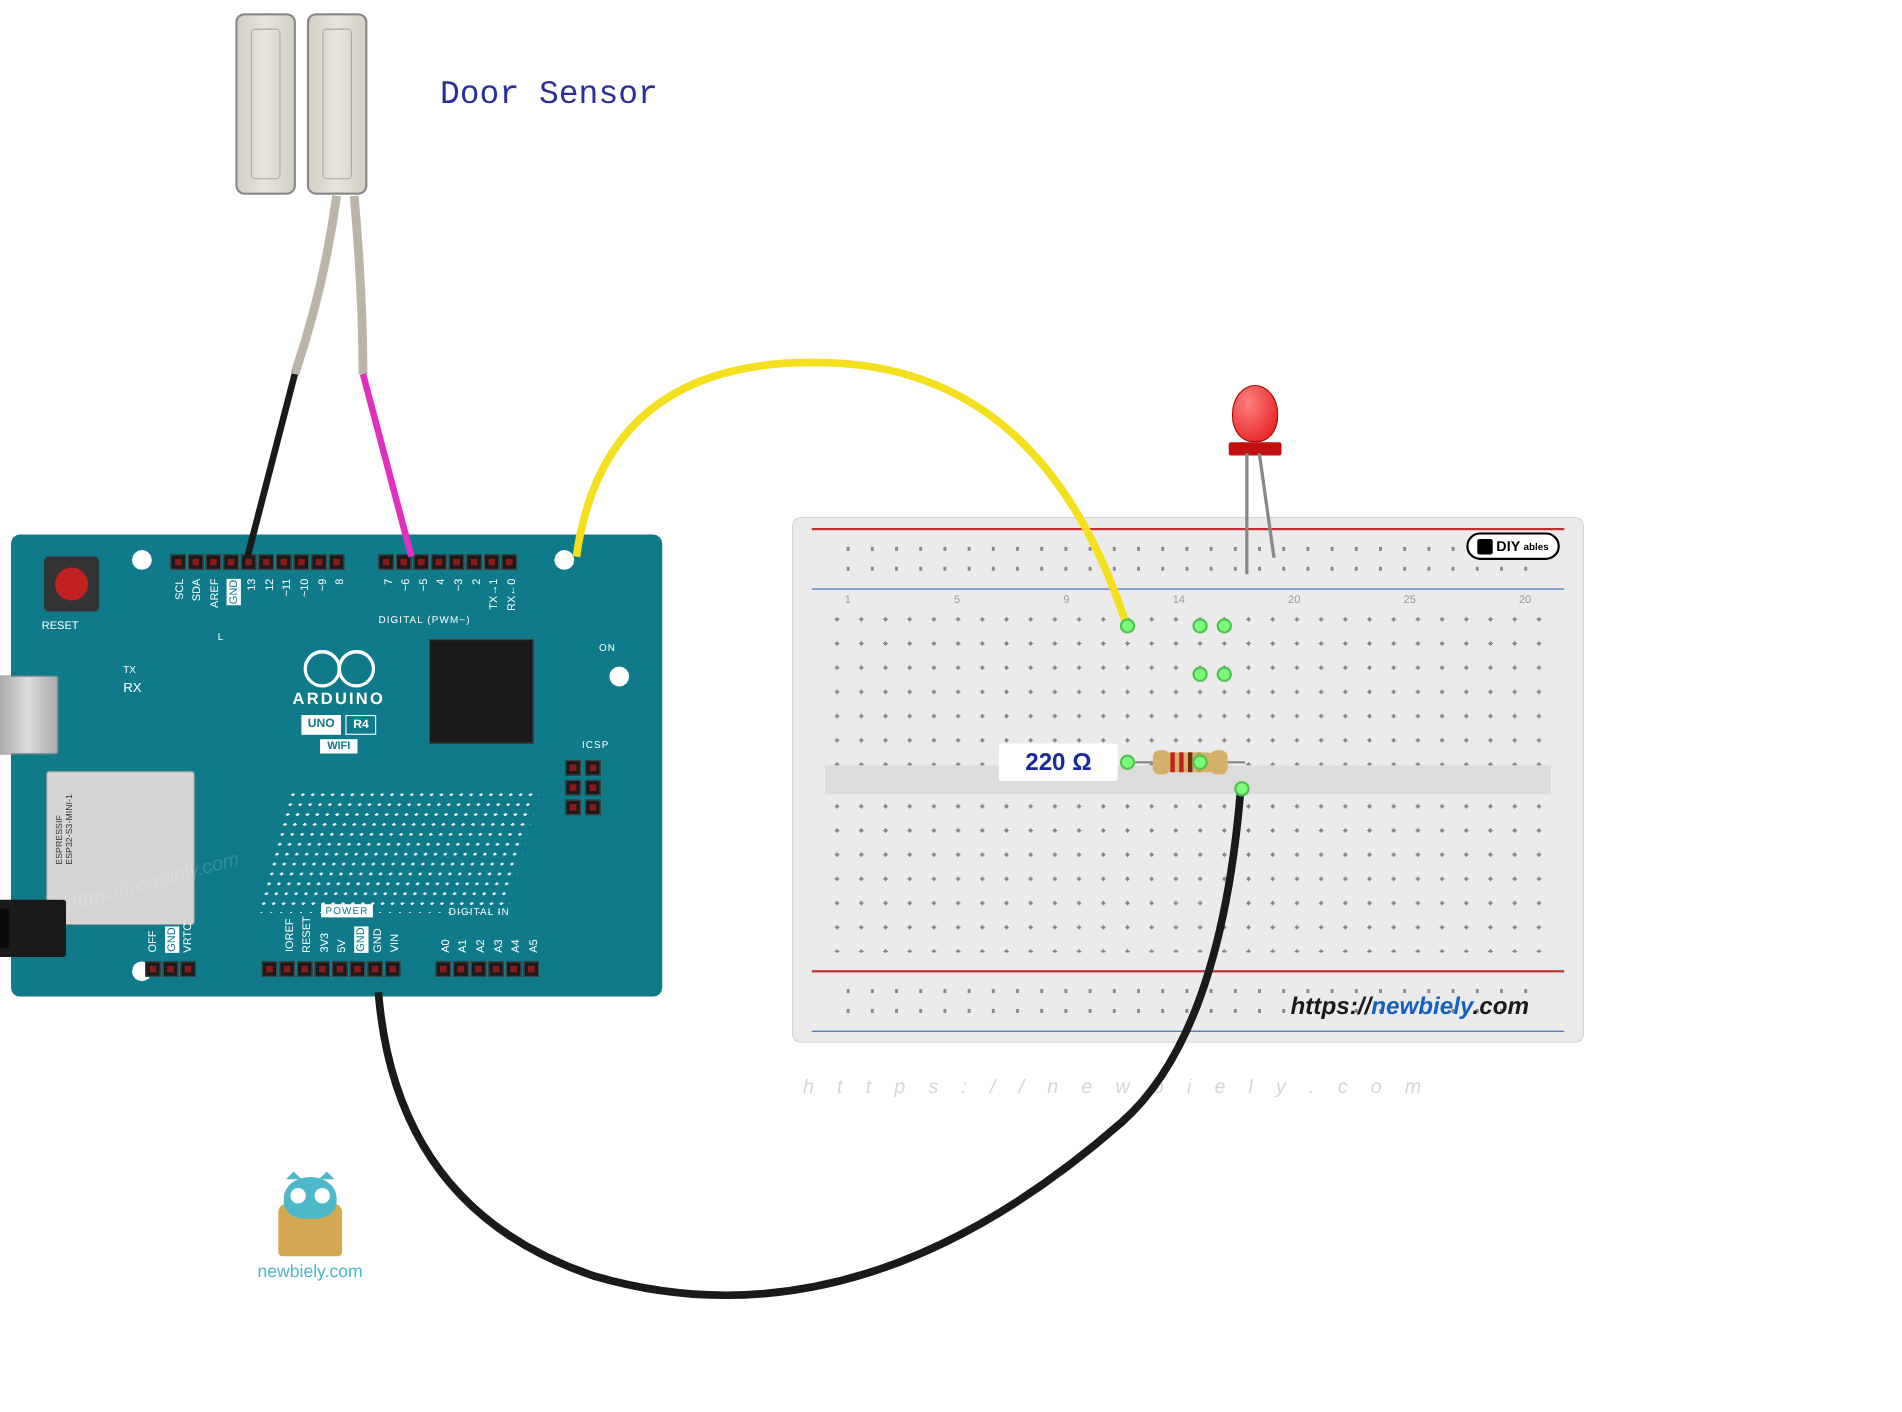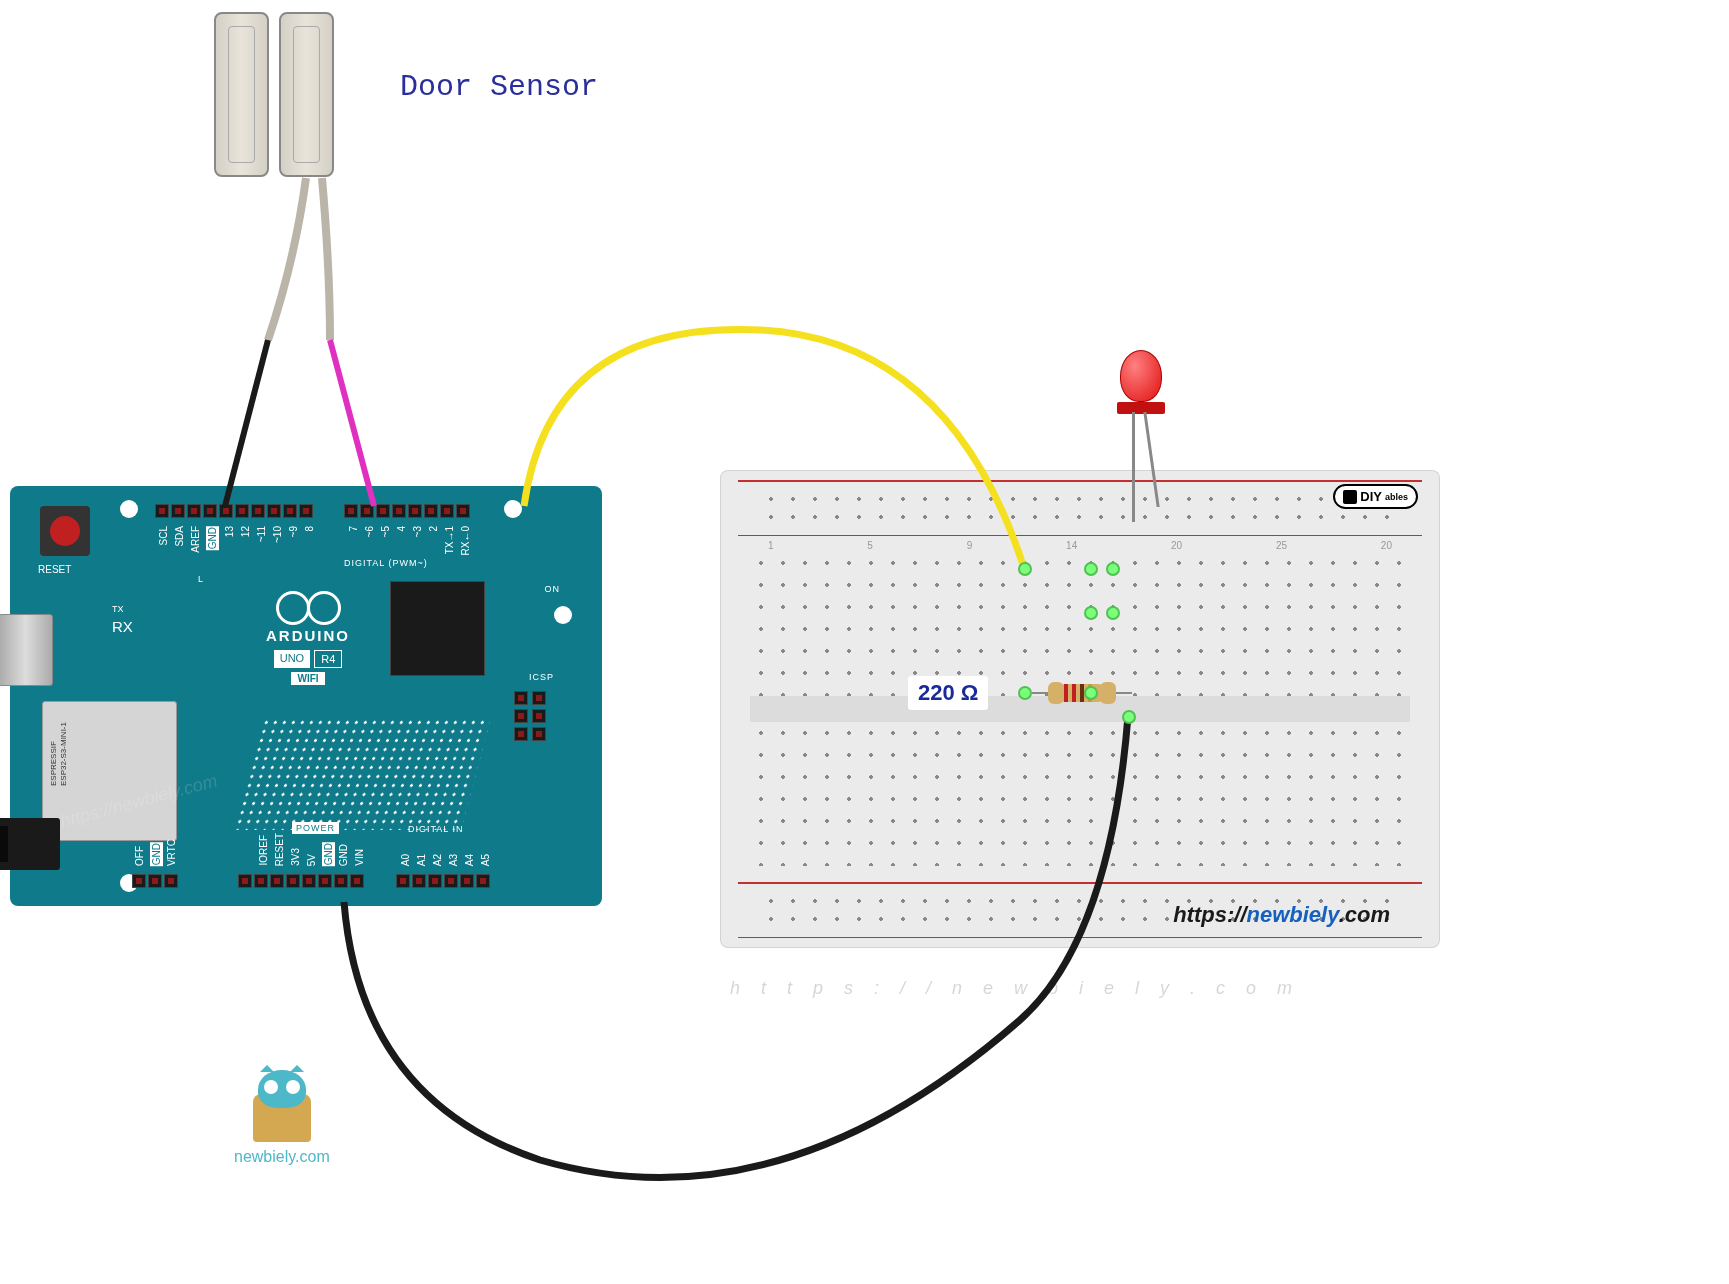--- a/index.html
+++ b/index.html
@@ -28,21 +28,21 @@
   
   .arduino-logo { position: absolute; top: 105px; left: 256px; text-align: center; }
   .arduino-logo .infinity { width: 65px; height: 32px; margin: 0 auto 4px; position: relative; }
   .arduino-logo .infinity::before, .arduino-logo .infinity::after {
     content: ''; position: absolute; width: 28px; height: 28px; border: 3px solid #fff; border-radius: 50%;
   }
   .arduino-logo .infinity::before { left: 0; }
   .arduino-logo .infinity::after { right: 0; }
   .arduino-text { color: #fff; font-size: 15px; font-weight: bold; letter-spacing: 2px; }
   .uno-badge { margin-top: 6px; display: inline-flex; gap: 4px; }
-  .uno-badge span { padding: 2px 6px; font-size: 11px; font-weight: normal; }
+  .uno-badge span { padding: 2px 6px; font-size: 11px; font-weight: bold; }
   .uno-badge .uno { background: #fff; color: #0f7a8a; }
   .uno-badge .r4 { background: #0f7a8a; color: #fff; border: 1px solid #fff; }
   .wifi-badge { margin-top: 3px; padding: 1px 6px; background: #fff; color: #0f7a8a; font-size: 10px; font-weight: bold; display: inline-block; }
   
   .chip-main { position: absolute; top: 95px; left: 380px; width: 95px; height: 95px; background: #1a1a1a; border: 1px solid #444; }
   .chip-main::before { content: ''; position: absolute; inset: -8px; background: repeating-linear-gradient(0deg, #666 0 2px, transparent 2px 5px), repeating-linear-gradient(90deg, #666 0 2px, transparent 2px 5px); z-index: -1; }
   
   .esp-module { position: absolute; top: 215px; left: 32px; width: 135px; height: 140px; background: #d5d5d5; border: 1px solid #999; border-radius: 3px; }
   .esp-label { position: absolute; top: 20px; left: 6px; writing-mode: vertical-rl; transform: rotate(180deg); font-size: 8px; color: #333; line-height: 1.2; }
   
@@ -85,21 +85,21 @@
   
   
   .led { position: absolute; top: 350px; left: 1120px; }
   .led-bulb { width: 42px; height: 52px; background: radial-gradient(ellipse at 35% 30%, #ff8080, #e01010); border-radius: 50% 50% 45% 45%; border: 1px solid #a00; }
   .led-base { width: 48px; height: 12px; background: #c01010; margin-left: -3px; border-radius: 2px; }
   .led-leg { position: absolute; width: 3px; background: #888; top: 62px; }
   .led-leg.long { left: 12px; height: 110px; }
   .led-leg.short { left: 30px; height: 95px; transform: skewX(8deg); }
   
   
-  .resistor-label-box { position: absolute; top: 676px; left: 908px; background: #fff; padding: 4px 10px; border-radius: 3px; z-index: 5; }
+  .resistor-label-box { position: absolute; top: 676px; left: 908px; background: #fff; padding: 4px 24px; border-radius: 3px; z-index: 5; }
   .resistor-label { color: #1a2a9a; font-size: 22px; font-weight: bold; }
   .resistor { position: absolute; top: 684px; left: 1046px; width: 72px; height: 20px; }
   .resistor-body { width: 48px; height: 18px; background: #d4b068; border-radius: 8px; margin: 0 auto; position: relative; }
   .resistor-body::before, .resistor-body::after { content: ''; position: absolute; width: 16px; height: 22px; background: #d4b068; border-radius: 6px; top: -2px; }
   .resistor-body::before { left: -10px; }
   .resistor-body::after { right: -10px; }
   .resistor-bands { position: absolute; inset: 0; display: flex; gap: 4px; padding: 0 6px; align-items: stretch; }
   .resistor-bands span { width: 4px; }
   .band-red { background: #c02020; }
   .band-brown { background: #6b3010; }
@@ -204,21 +204,21 @@
   <div class="pin-label" style="top:40px; left:402px;">~3</div>
   <div class="pin-label" style="top:40px; left:418px;">2</div>
   <div class="pin-label" style="top:40px; left:434px;">TX→1</div>
   <div class="pin-label" style="top:40px; left:450px;">RX←0</div>
 
   <div class="section-label" style="top:72px; left:334px;">DIGITAL (PWM~)</div>
   <div class="section-label" style="top:98px; right:42px;">ON</div>
   <div class="section-label" style="top:186px; right:48px;padding-left:20px;">ICSP</div>
 
   <div style="position:absolute; top:118px; left:102px; color:#fff; font-size:9px;">TX</div>
-  <div style="position:absolute; top:132px; left:102px; color:#fff; font-size:15px;">RX</div>
+  <div style="position:absolute; top:132px; left:102px; color:#fff; font-size:12px;">RX</div>
   <div style="position:absolute; top:88px; left:188px; color:#fff; font-size:9px;">L</div>
 
   <div class="arduino-logo">
     <div class="infinity"></div>
     <div class="arduino-text">ARDUINO</div>
     <div class="uno-badge">
       <span class="uno">UNO</span>
       <span class="r4">R4</span>
     </div>
     <div><span class="wifi-badge">WIFI</span></div>

